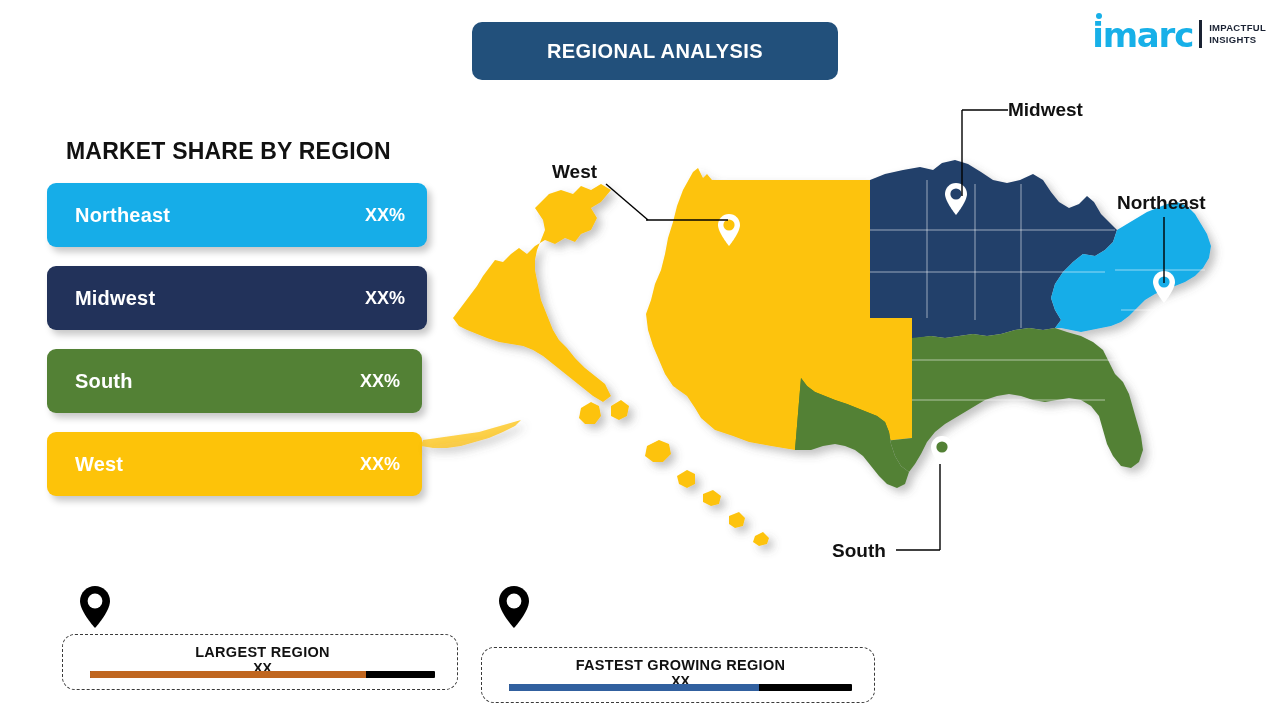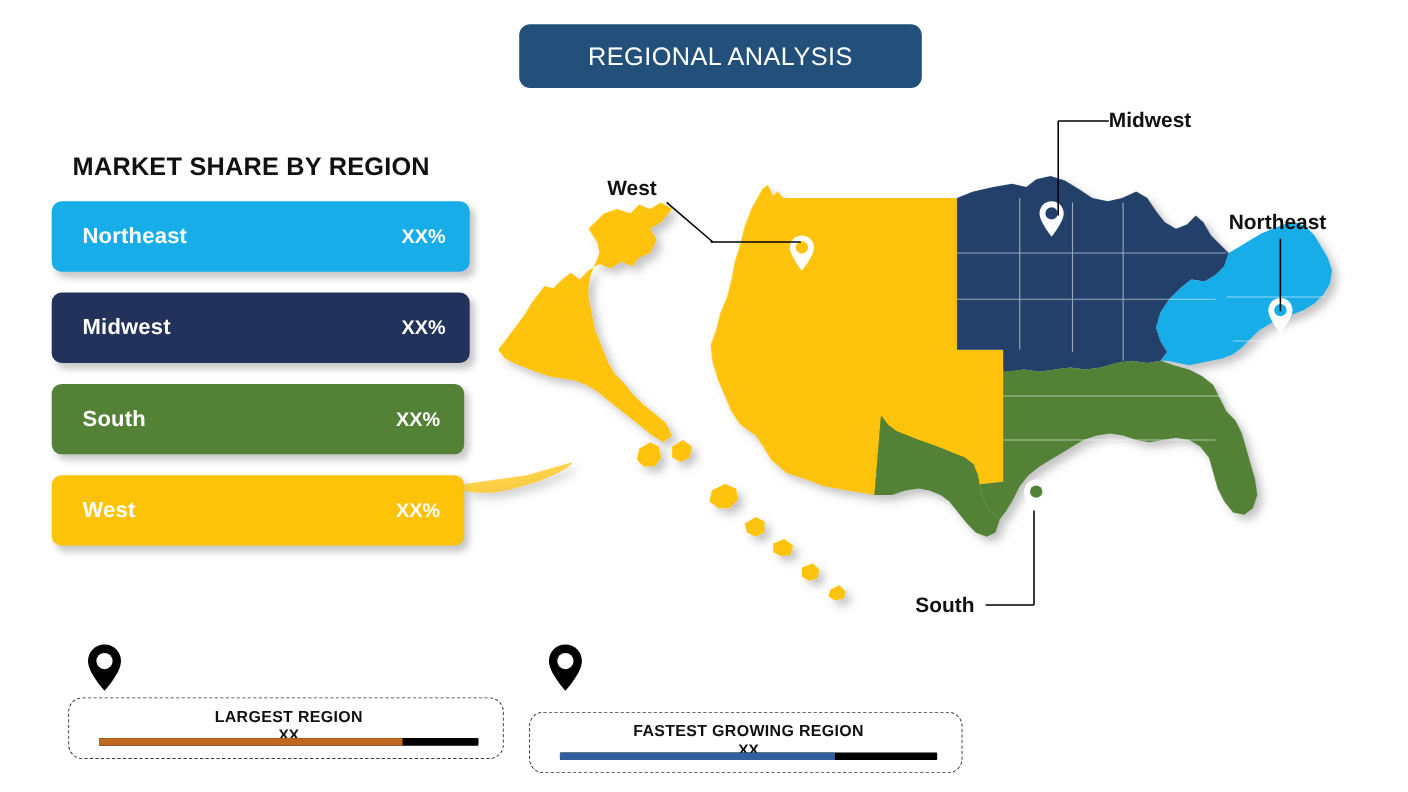--- a/index.html
+++ b/index.html
@@ -9,21 +9,21 @@
   }
   .stage{position:absolute;inset:0;}
 
   
   .title-banner{
     position:absolute;left:472px;top:22px;width:366px;height:58px;
     background:#22507b;border-radius:10px;
     display:flex;align-items:center;justify-content:center;
   }
   .title-banner .t{
-    color:#ffffff;font-size:23px;font-weight:normal;letter-spacing:.4px;
+    color:#ffffff;font-size:20px;font-weight:bold;letter-spacing:.4px;
     white-space:nowrap;
   }
 
   
   .logo{position:absolute;right:14px;top:12px;height:46px;display:flex;align-items:center;}
   .logo .mark{position:relative;display:flex;align-items:flex-end;}
   .logo .word{
     color:#17b0e8;font-size:34px;font-weight:bold;letter-spacing:-1.2px;line-height:.9;
     font-family:"DejaVu Sans", sans-serif;
   }
@@ -91,20 +91,31 @@
 </style>
 </head>
 <body>
 
 <div class="stage">
 
   <div class="title-banner">
     <span class="t">REGIONAL ANALYSIS</span>
   </div>
 
+  <div class="logo">
+    <div class="mark">
+      <span class="dot"></span>
+      <span class="word">imarc</span>
+    </div>
+    <div class="divider"></div>
+    <div class="tag">
+      <span>IMPACTFUL</span>
+      <span>INSIGHTS</span>
+    </div>
+  </div>
 
   <div class="panel-title">MARKET SHARE BY REGION</div>
 
   <div class="bars">
     <div class="bar w-wide" style="background:#16ade8;">
       <span class="label">Northeast</span>
       <span class="pct">XX%</span>
     </div>
     <div class="bar w-wide" style="background:#22325a;">
       <span class="label">Midwest</span>

